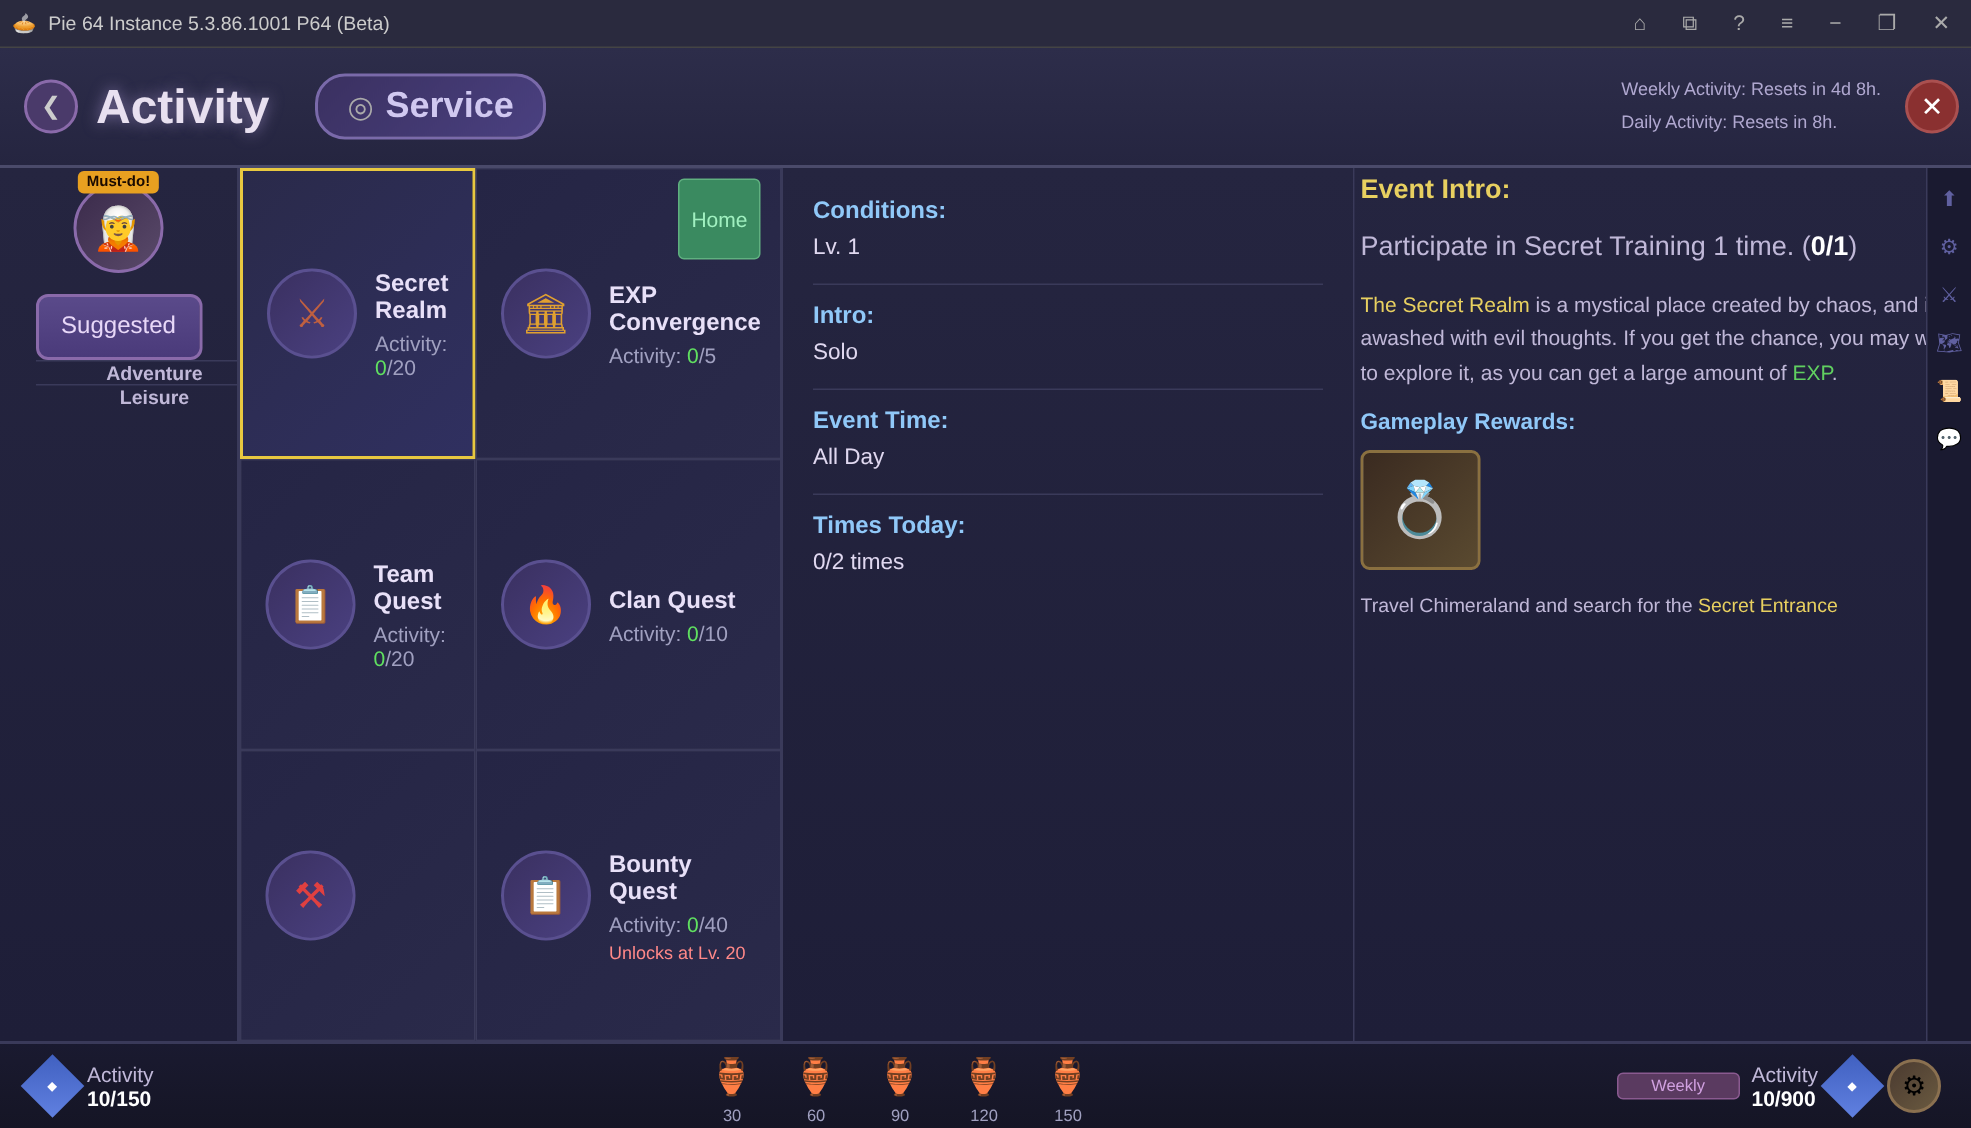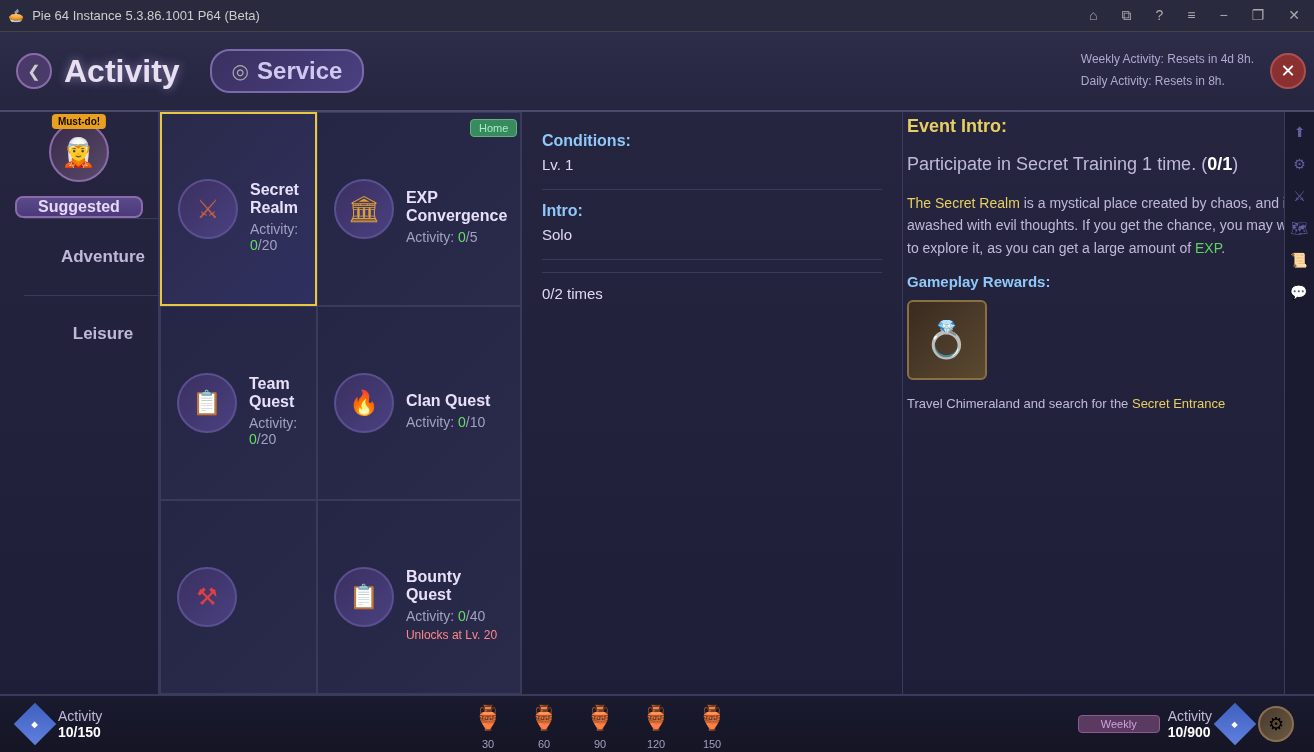--- a/index.html
+++ b/index.html
@@ -167,35 +167,35 @@
       font-size: 10px;
       font-weight: bold;
       padding: 2px 6px;
       border-radius: 4px;
       white-space: nowrap;
     }
     .sidebar-suggested {
       background: linear-gradient(to bottom, #5a4a8a, #4a3a7a);
       border: 2px solid #8a6aaa;
       border-radius: 8px;
-      width: 128px;
+      width: 111px;
       text-align: center;
-      padding: 0;
+      padding: 11px;
       color: #e8d8f8;
       font-size: 16px;
-      font-weight: bold;
+      font-weight: normal;
       cursor: pointer;
       margin-top: 4px;
     }
     .sidebar-nav-item {
       width: 100%;
       text-align: center;
-      padding: 28px 8px;
+      padding: 0 8px;
       color: #c0b8d8;
-      font-size: 17px;
+      font-size: 13px;
       font-weight: bold;
       cursor: pointer;
       border-top: 1px solid #3a3a5a;
       margin-left: 48px;
     }
 
     
     .activity-grid {
       flex: 1;
       display: grid;
@@ -245,25 +245,25 @@
     .activity-progress {
       font-size: 14px;
       color: #a0a0c0;
     }
     .activity-progress span.green {
       color: #60e060;
     }
     .activity-badge {
       position: absolute;
       top: 6px;
-      right: 6px;
+      right: 16px;
       background: #3a8a60;
       color: #a0f0c0;
-      font-size: 11px;
-      padding: 2px 8px;
+      font-size: 14px;
+      padding: 18px 8px;
       border-radius: 4px;
       border: 1px solid #60b080;
     }
     .unlock-text {
       font-size: 12px;
       color: #ff8888;
     }
 
     
     .detail-panel {
@@ -600,22 +600,27 @@
     <div class="detail-conditions">
       <div class="detail-section-title">Conditions:</div>
       <div class="detail-value">Lv. 1</div>
     </div>
     <div class="detail-divider"></div>
     <div class="detail-conditions">
       <div class="detail-section-title">Intro:</div>
       <div class="detail-value">Solo</div>
     </div>
     <div class="detail-divider"></div>
+    <div class="detail-conditions">
+      <div class="detail-section-title">Event Time:</div>
+      <div class="detail-value">All Day</div>
+    </div>
     <div class="detail-divider"></div>
     <div class="detail-conditions">
+      <div class="detail-section-title">Times Today:</div>
       <div class="detail-value">0/2 times</div>
     </div>
   </div>
 
   <div class="event-panel">
     <div class="event-intro-title">Event Intro:</div>
     <div class="event-participate-text">
       Participate in Secret Training 1 time. (<span class="highlight-white">0/1</span>)
     </div>
     <div class="event-description">

